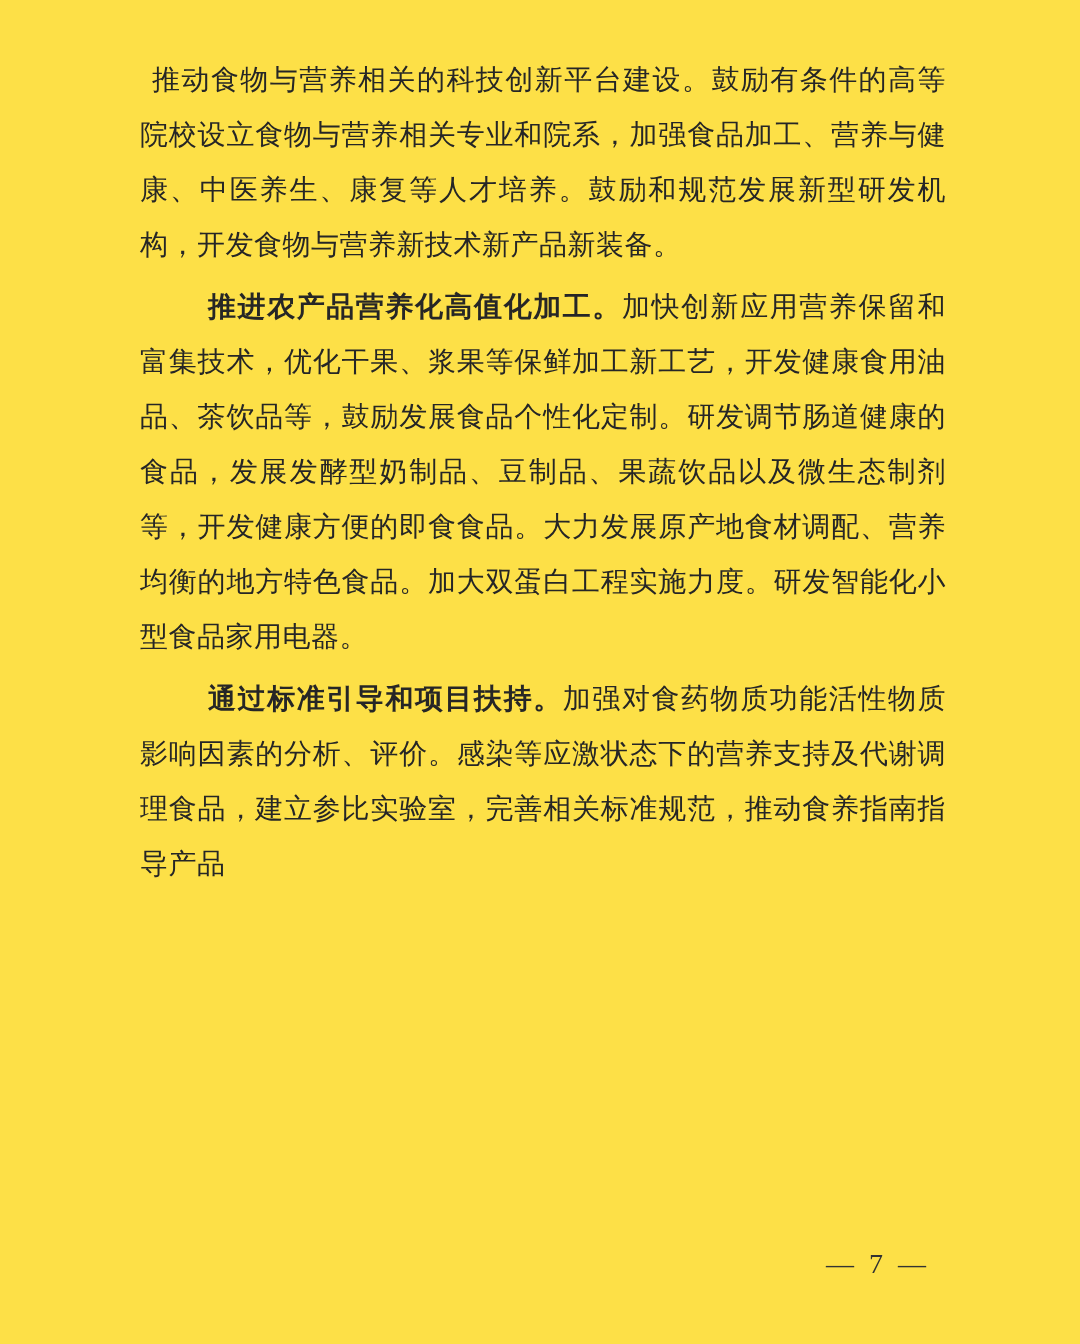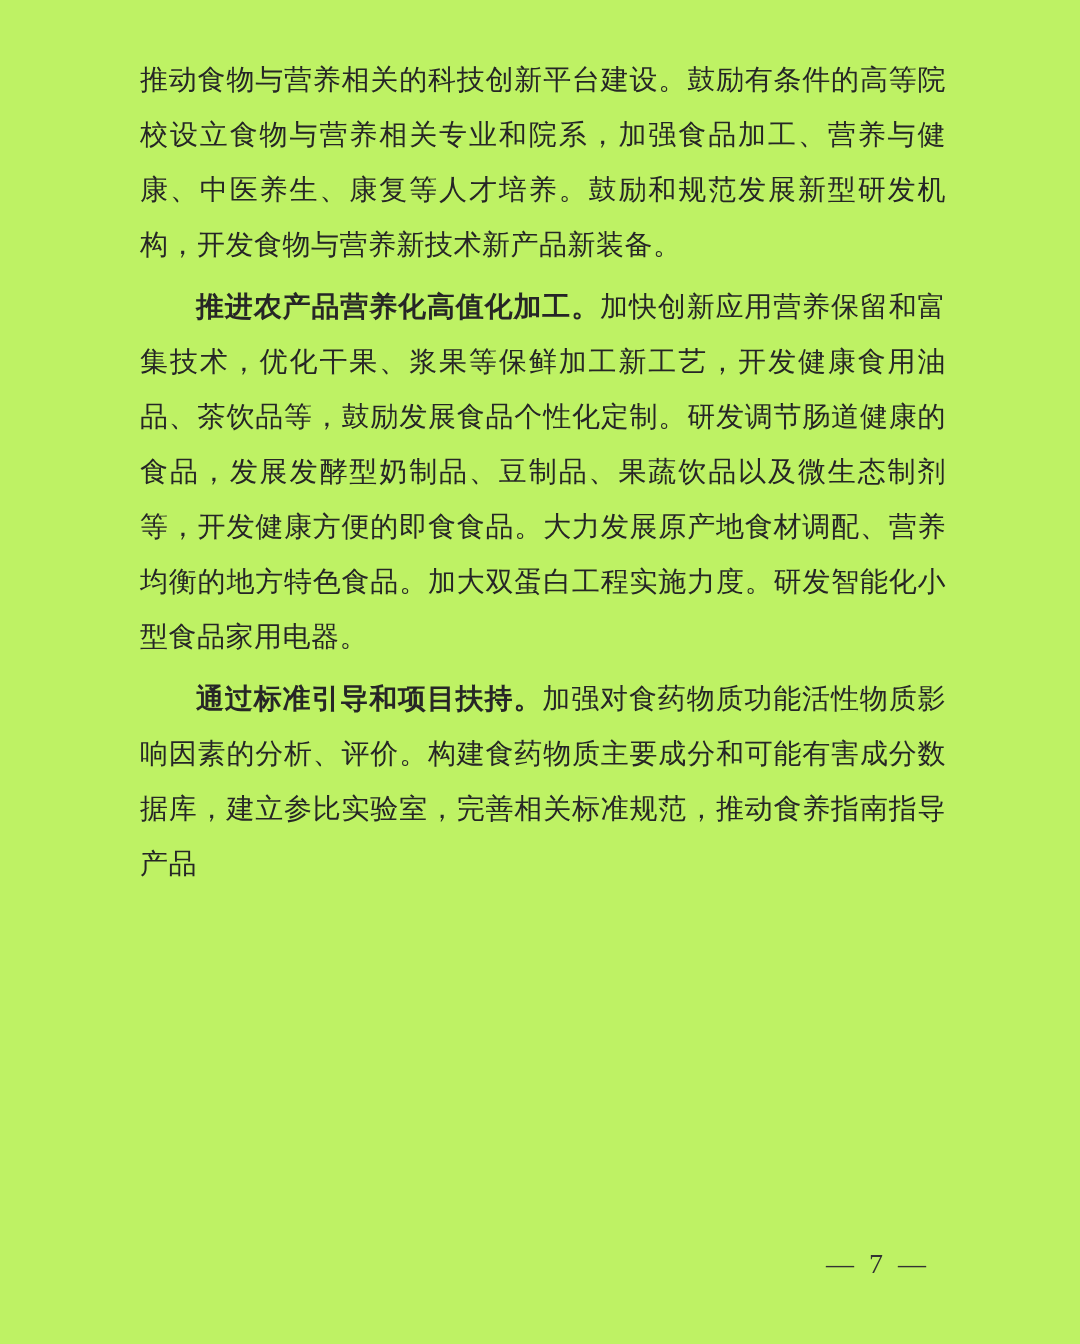--- a/index.html
+++ b/index.html
@@ -5,21 +5,21 @@
   html, body {
     margin: 0;
     padding: 0;
     background: #f4f4f4;
   }
   .page {
     position: relative;
     width: 1080px;
     height: 1344px;
     margin: 0 auto;
-    background: #bef264;
+    background: #fde047;
     overflow: hidden;
     font-family: "Liberation Serif", "DejaVu Serif", serif;
   }
   .content {
     position: absolute;
     left: 140px;
     top: 52px;
     width: 806px;
   }
   .para {
@@ -29,20 +29,21 @@
     color: #262626;
     text-align: justify;
     text-justify: inter-character;
     letter-spacing: 0.5px;
   }
   .para.indent {
     text-indent: 2em;
   }
   .lead {
     font-weight: 700;
+    margin-left: 12px;
   }
   .footer {
     position: absolute;
     top: 1248px;
     left: 0;
     width: 930px;
     text-align: right;
     font-size: 28px;
     color: #333333;
     letter-spacing: 4px;
@@ -52,18 +53,18 @@
 <body>
 
 <div class="page">
   <div class="content">
 
     <p class="para"><span class="lead"></span><span>推动食物与营养相关的科技创新平台建设。鼓励有条件的高等院校设立食物与营养相关专业和院系，加强食品加工、营养与健康、中医养生、康复等人才培养。鼓励和规范发展新型研发机构，开发食物与营养新技术新产品新装备。</span></p>
 
     <p class="para indent"><span class="lead">推进农产品营养化高值化加工。</span><span>加快创新应用营养保留和富集技术，优化干果、浆果等保鲜加工新工艺，开发健康食用油品、茶饮品等，鼓励发展食品个性化定制。研发调节肠道健康的食品，发展发酵型奶制品、豆制品、果蔬饮品以及微生态制剂等，开发健康方便的即食食品。大力发展原产地食材调配、营养均衡的地方特色食品。加大双蛋白工程实施力度。研发智能化小型食品家用电器。</span></p>
 
 
-    <p class="para indent"><span class="lead">通过标准引导和项目扶持。</span><span>加强对食药物质功能活性物质影响因素的分析、评价。构建食药物质主要成分和可能有害成分数据库，建立参比实验室，完善相关标准规范，推动食养指南指导产品</span></p>
+    <p class="para indent"><span class="lead">通过标准引导和项目扶持。</span><span>加强对食药物质功能活性物质影响因素的分析、评价。感染等应激状态下的营养支持及代谢调理食品，建立参比实验室，完善相关标准规范，推动食养指南指导产品</span></p>
 
   </div>
 
   <div class="footer">— 7 —</div>
 </div>
 
 </body></html>

